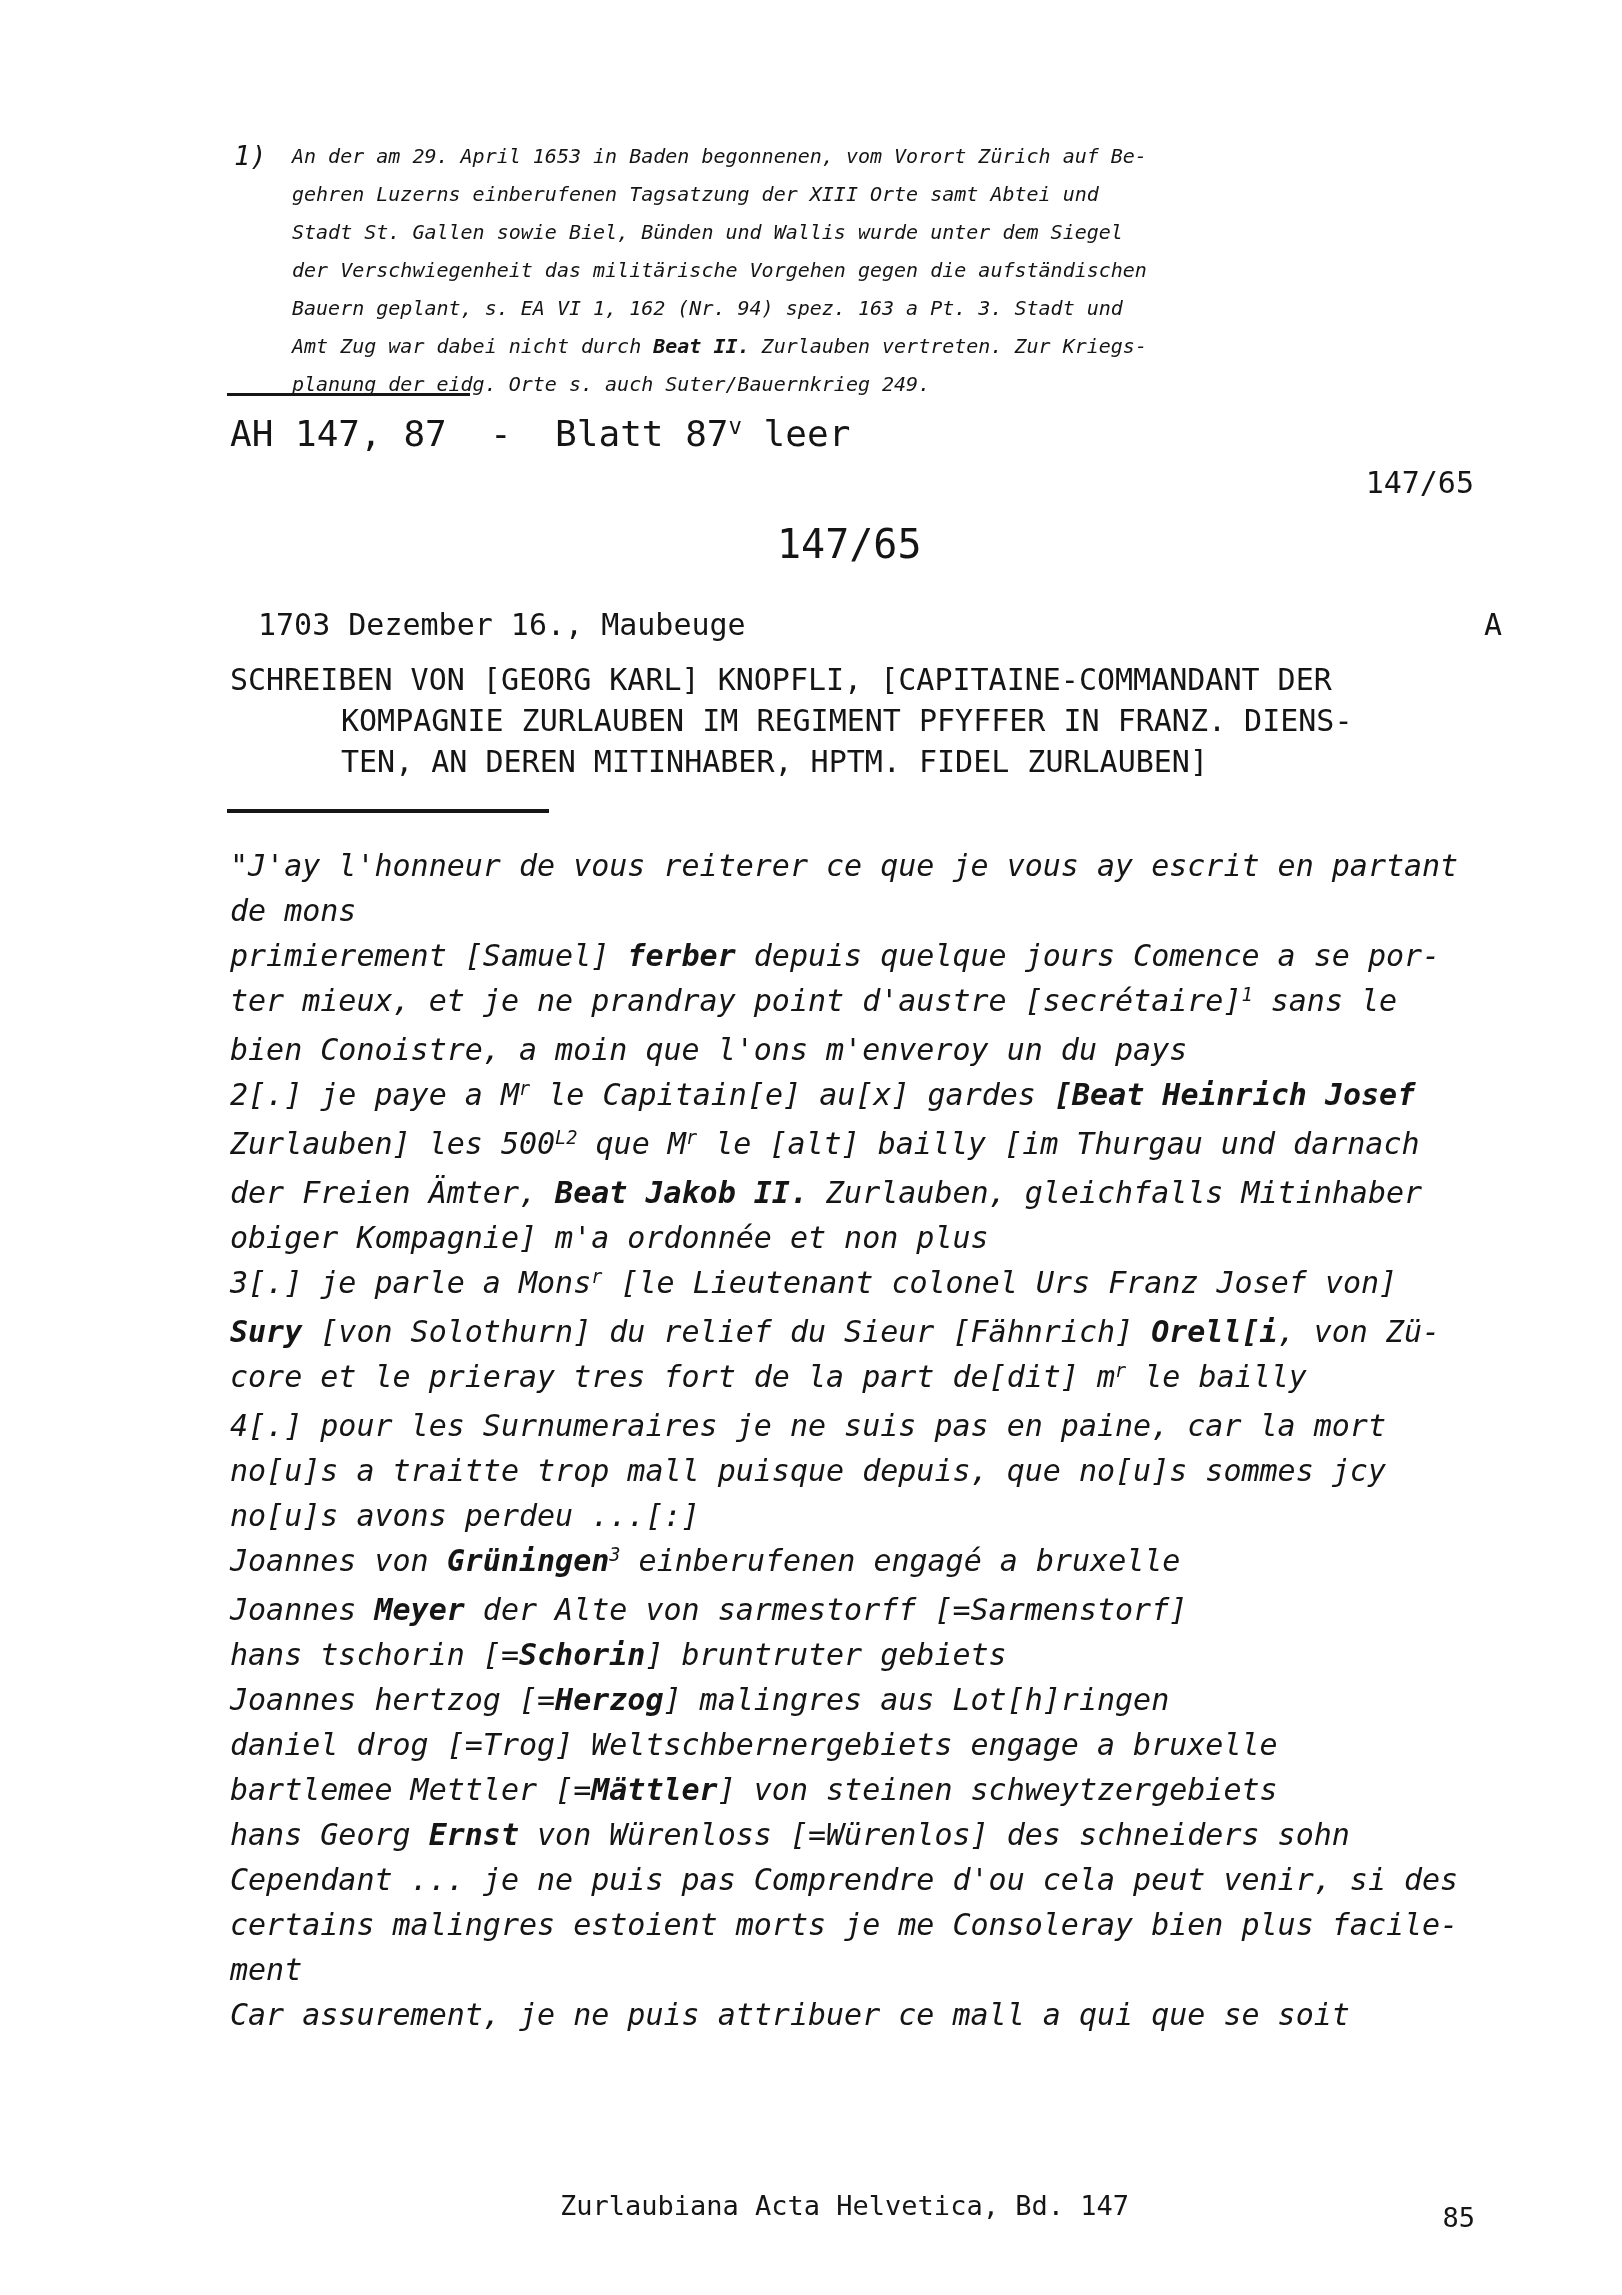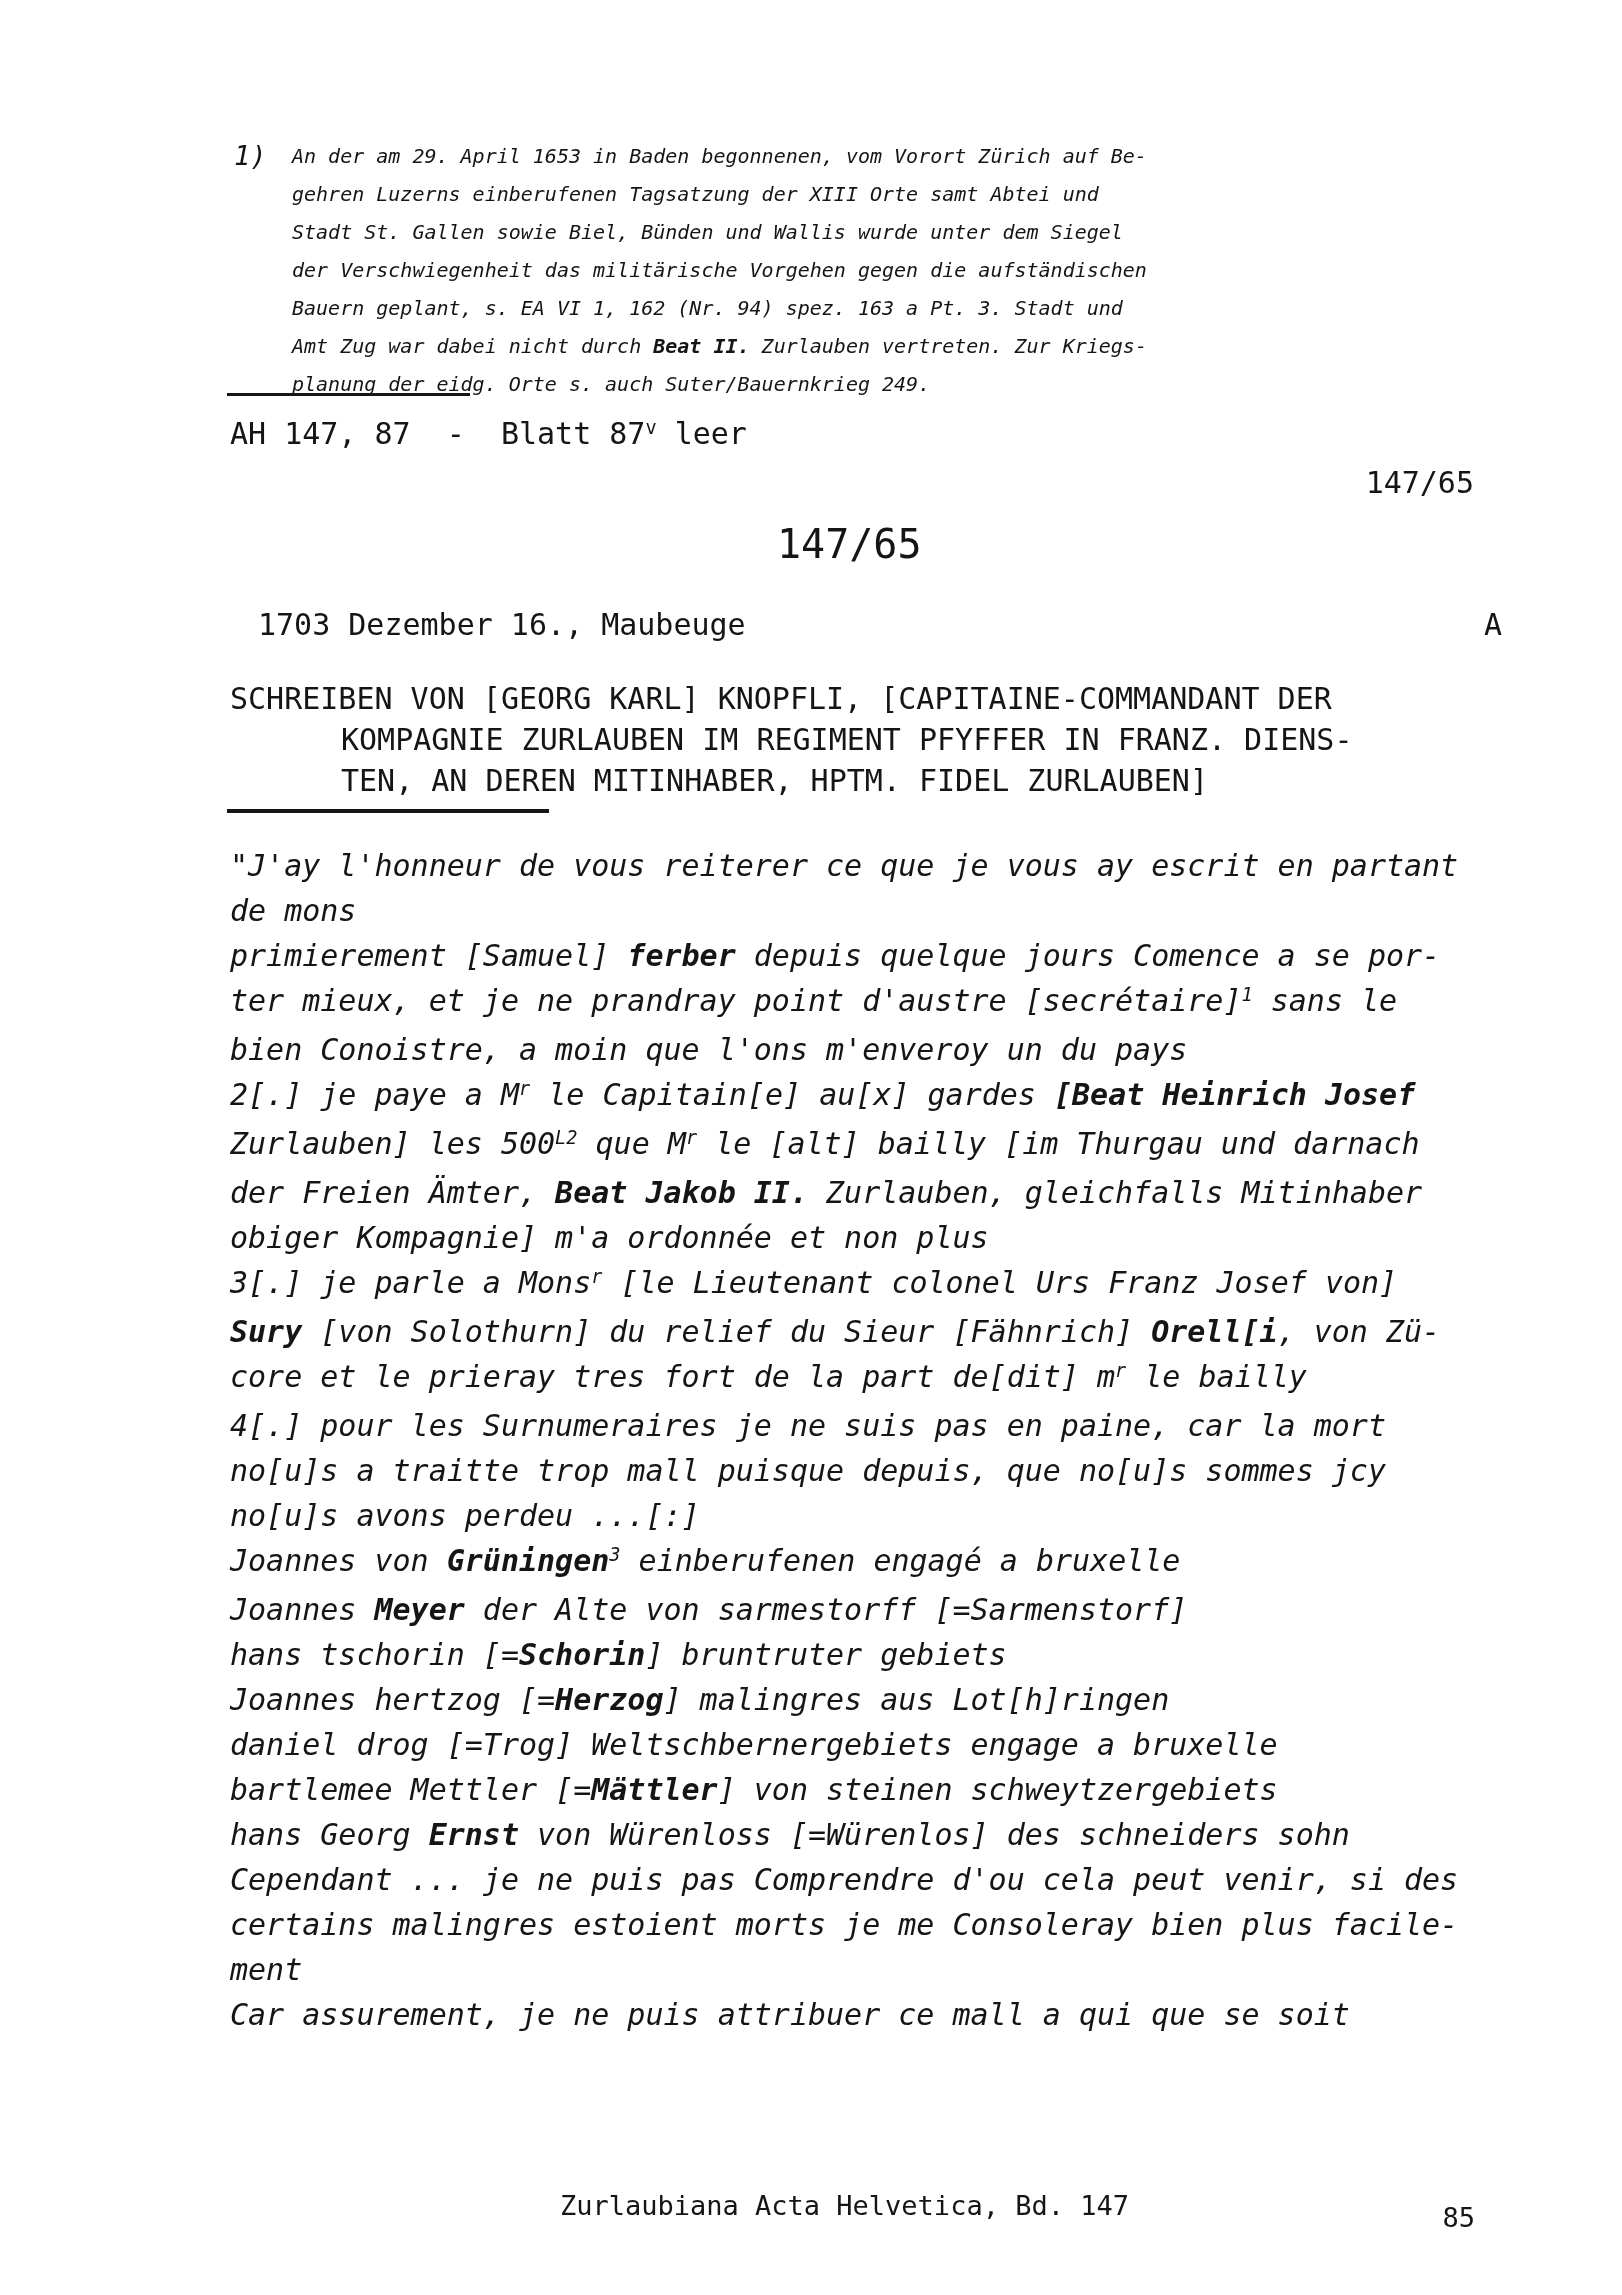--- a/index.html
+++ b/index.html
@@ -26,42 +26,42 @@
     left:292px;top:137px;width:1217px;
     font-size:20px;line-height:38px;
   }
   
   .rule{background:#161616;}
   #rule-top{left:227px;top:393px;width:243px;height:3.2px;}
   #rule-title{left:227px;top:809px;width:322px;height:4px;}
   
   #archive-reference{
     left:230px;top:415px;
-    font-size:30px;line-height:37px;text-align:center;
+    font-size:36px;line-height:37px;text-align:center;
   }
   
   #doc-number-right{
     right:148px;top:464px;
     font-size:30px;line-height:37px;
   }
   
   #doc-number-heading{
     left:777px;top:522px;
     font-size:40px;line-height:45px;
   }
   
   #date-line{
     left:230px;top:606px;width:1244px;
     font-size:30px;line-height:37px;
     display:flex;justify-content:space-between;margin-left:28px;
   }
   
   #document-title{
     left:230px;top:659px;width:1298px;
-    font-size:30px;line-height:41px;margin-top:19px;
+    font-size:30px;line-height:41px;
   }
   #document-title .line:not(:first-child){padding-left:111px;}
   
   #letter-body{
     left:230px;top:843px;width:1298px;
     font-size:30px;line-height:45px;
   }
   
   #imprint{
     left:560px;top:2187px;

